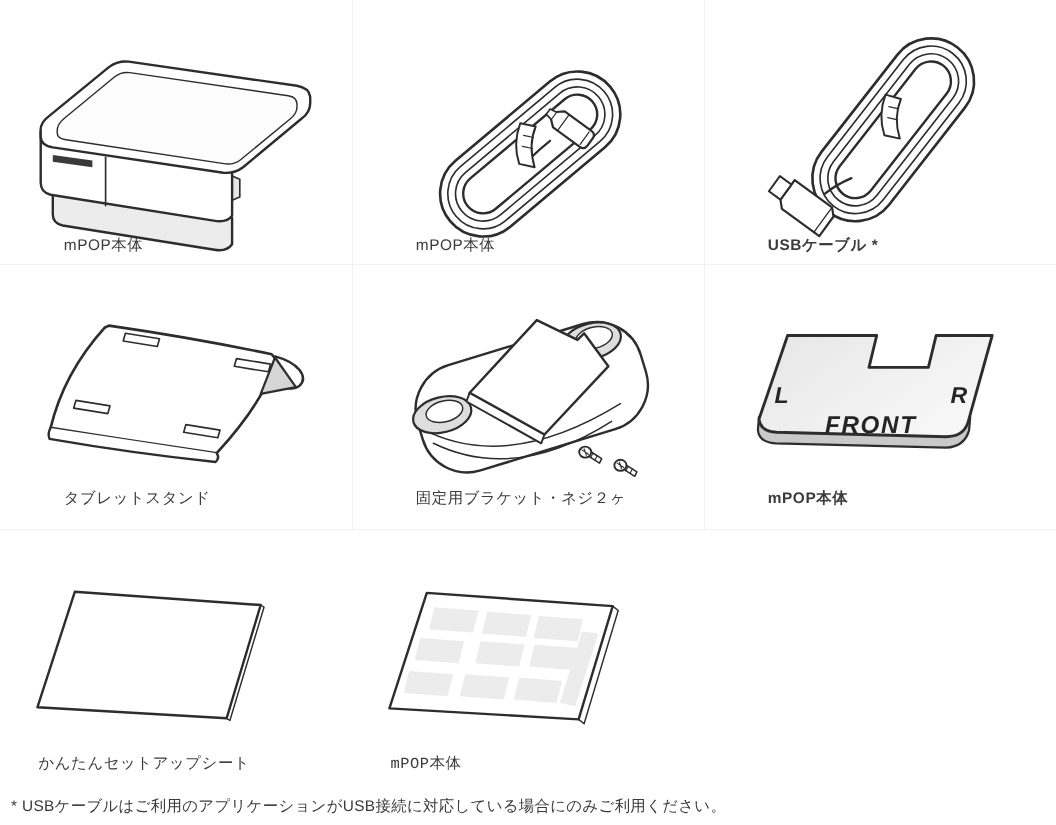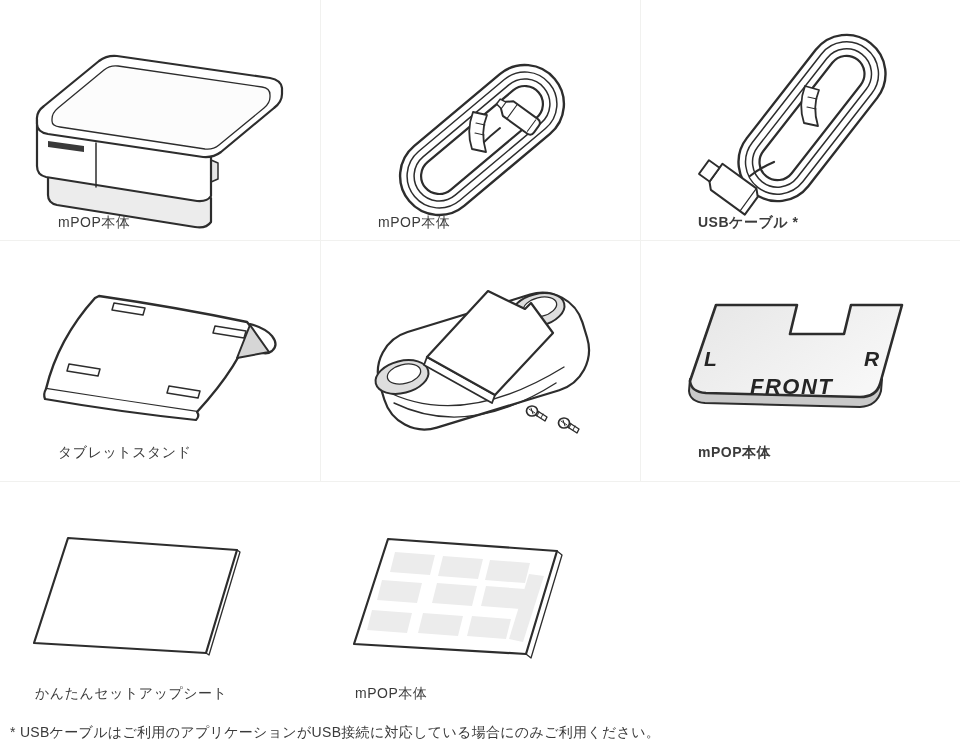--- a/index.html
+++ b/index.html
@@ -7,21 +7,21 @@
   body { font-family:"Liberation Sans","DejaVu Sans",sans-serif; }
   .page { position:relative; width:960px; height:750px; background:#fff; overflow:hidden; }
   .grid { position:absolute; left:0; top:0; width:960px; height:720px; }
   .cell { position:absolute; width:320px; height:240px; }
   .cell svg { position:absolute; left:0; top:0; }
   .c0 { left:0; }   .c1 { left:320px; } .c2 { left:640px;font-weight:bold; }
   .r0 { top:16px; }    .r1 { top:241px; }  .r2 { top:482px; }
   .label { position:absolute; left:58px; top:198px; font-size:14px; color:#3b3b3b;
            letter-spacing:0.5px; white-space:nowrap; }
   .r1 .label, .r2 .label { top:203px; }
-  .r2 .label { left:35px; }
+  .r2 .label { left:35px;font-family:Liberation Mono, monospace; }
   .divider { position:absolute; background:#f1f1ef; }
   .hl1 { left:0; top:240px; width:960px; height:1px; }
   .hl2 { left:0; top:481px; width:960px; height:1px; }
   .vl1 { left:320px; top:0; width:1px; height:481px; }
   .vl2 { left:640px; top:0; width:1px; height:481px; }
   .footnote { position:absolute; left:10px; top:724px; font-size:14px; color:#3a3a3a;
               letter-spacing:0.3px; white-space:nowrap; }
   .board-text { font-family:"Liberation Sans","DejaVu Sans",sans-serif; font-style:italic;
                 fill:#252525; }
 </style>
@@ -131,20 +131,21 @@
             <path d="M-3,0 L3,4 M-1,-1 L1,5" stroke-width="1"></path>
           </g>
           <g transform="translate(244,180)">
             <path d="M4,1 L15,8 L13,12 L2,5 Z" stroke-width="1.4"></path>
             <path d="M7,3 l-2,4 M11,5 l-2,4" stroke-width="1"></path>
             <ellipse cx="0" cy="2" rx="5.5" ry="5" stroke-width="1.7"></ellipse>
             <path d="M-3,0 L3,4 M-1,-1 L1,5" stroke-width="1"></path>
           </g>
         </g>
       </svg>
+      <div class="label">固定用ブラケット・ネジ２ヶ</div>
     </div>
 
     <div class="cell c2 r1">
       <svg width="320" height="240" viewBox="0 0 320 240">
         <defs>
           <linearGradient id="boardGrad" x1="0" y1="0" x2="1" y2="0.6">
             <stop offset="0" stop-color="#e6e6e6"></stop>
             <stop offset="1" stop-color="#f7f7f7"></stop>
           </linearGradient>
         </defs>

